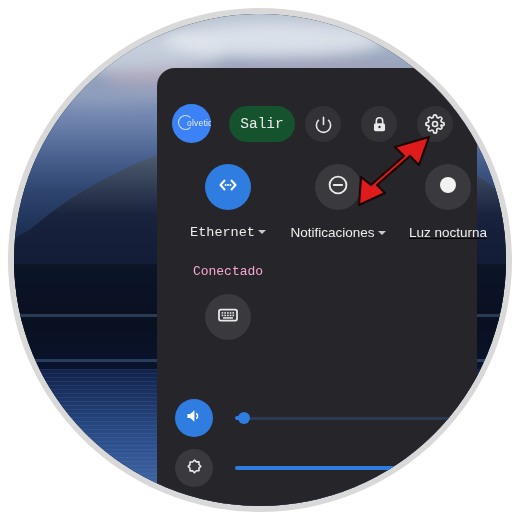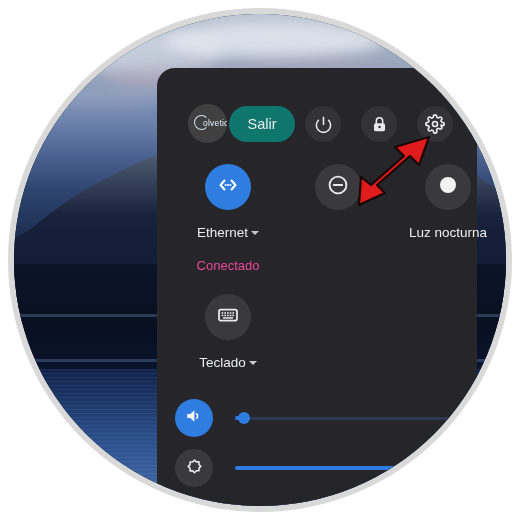--- a/index.html
+++ b/index.html
@@ -156,24 +156,24 @@
 
   
   .top-row {
     position: absolute;
     left: 0; top: 36px;
     width: 100%;
     height: 40px;
   }
   .avatar {
     position: absolute;
-    left: 31px; top: 0;
+    left: 15px; top: 0;
     width: 39px; height: 39px;
     border-radius: 50%;
-    background: #404040;
+    background: #3b82f6;
     overflow: hidden;
   }
   .avatar-ring {
     position: absolute;
     left: 6px; top: 11px;
     width: 13px; height: 13px;
     border: 1.6px solid #cfe0ef;
     border-radius: 50%;
     border-right-color: transparent;
   }
@@ -182,29 +182,29 @@
     left: 15px; top: 14px;
     font-size: 8.5px;
     color: #e8f0f8;
     letter-spacing: .2px;
   }
   .btn-salir {
     position: absolute;
     left: 72px; top: 2px;
     width: 66px; height: 36px;
     border-radius: 18px;
-    background: #0f766e;
+    background: #14532d;
     color: #e9e9ea;
     font-size: 14.5px;
     border: none;
     cursor: pointer;
     display: flex;
     align-items: center;
     justify-content: center;
-    font-family: Liberation Sans, sans-serif;
+    font-family: Liberation Mono, monospace;
   }
   .icon-btn {
     position: absolute;
     top: 2px;
     width: 36px; height: 36px;
     border-radius: 50%;
     background: #333337;
     border: none;
     cursor: pointer;
     display: flex;
@@ -221,23 +221,23 @@
   .tiles {
     position: absolute;
     left: 0; top: 96px;
     width: 100%;
   }
   .tile {
     position: absolute;
     width: 106px;
     text-align: center;
   }
-  .tile.t0 { left: 18px;  top: 0; }
+  .tile.t0 { left: 18px;  top: 0; font-family: Liberation Mono, monospace; }
   .tile.t1 { left: 128px; top: 0; }
-  .tile.t2 { left: 238px; top: 0; }
+  .tile.t2 { left: 238px; top: 0; text-decoration: underline; }
   .tile.t3 { left: 18px;  top: 130px; }
 
   .tile-icon {
     width: 46px; height: 46px;
     border-radius: 50%;
     background: #3a3a3e;
     margin: 0 auto;
     display: flex;
     align-items: center;
     justify-content: center;
@@ -252,23 +252,23 @@
   }
   .caret {
     display: inline-block;
     margin-left: 3px;
     border-left: 4px solid transparent;
     border-right: 4px solid transparent;
     border-top: 4.5px solid #c9cacb;
     vertical-align: middle;
   }
   .tile-sub {
-    margin-top: 18px;
+    margin-top: 24px;
     font-size: 13px;
-    color: #ec4899;
+    color: #f9a8d4;
     white-space: nowrap;
     overflow: hidden;
     text-overflow: ellipsis;
   }
 
   
   .slider-row {
     position: absolute;
     left: 18px;
     width: 290px;
@@ -426,20 +426,23 @@
         </div>
 
         <div class="tile t1">
           <div class="tile-icon">
             <span>
               <svg width="24" height="24" viewBox="0 0 24 24" fill="none" stroke="#e9e9ea" stroke-width="1.9" stroke-linecap="round">
                 <circle cx="12" cy="12" r="8.4"></circle>
                 <path d="M7.8 12 H16.2"></path>
               </svg>
             </span>
+          </div>
+          <div class="tile-label">
+            <span>Notificaciones</span><i class="caret"></i>
           </div>
         </div>
 
         <div class="tile t2">
           <div class="tile-icon">
             <span>
               <svg width="24" height="24" viewBox="0 0 24 24">
                 <circle cx="12" cy="12" r="8" fill="#f2f2f3"></circle>
                 <path d="M12 4 a8 8 0 0 0 0 16 a6 6 0 0 1 0 -16z" fill="#3a3a3e"></path>
               </svg>
@@ -464,23 +467,20 @@
                   <rect x="5.6" y="11.7" width="1.7" height="1.5"></rect>
                   <rect x="8.3" y="11.7" width="1.7" height="1.5"></rect>
                   <rect x="11" y="11.7" width="1.7" height="1.5"></rect>
                   <rect x="13.7" y="11.7" width="1.7" height="1.5"></rect>
                   <rect x="16.4" y="11.7" width="1.7" height="1.5"></rect>
                   <rect x="7" y="14.2" width="10" height="1.5"></rect>
                 </g>
               </svg>
             </span>
           </div>
-          <div class="tile-label">
-            <span>Teclado</span><i class="caret"></i>
-          </div>
         </div>
       </div>
 
       <div class="slider-row volume">
         <div class="slider-icon active">
           <span>
             <svg width="20" height="20" viewBox="0 0 24 24">
               <path d="M4 9.5 h3.5 L12.5 5.2 v13.6 L7.5 14.5 H4 z" fill="#ffffff"></path>
               <path d="M15.2 9.4 a3.6 3.6 0 0 1 0 5.2" fill="none" stroke="#ffffff" stroke-width="1.8" stroke-linecap="round"></path>
             </svg>

